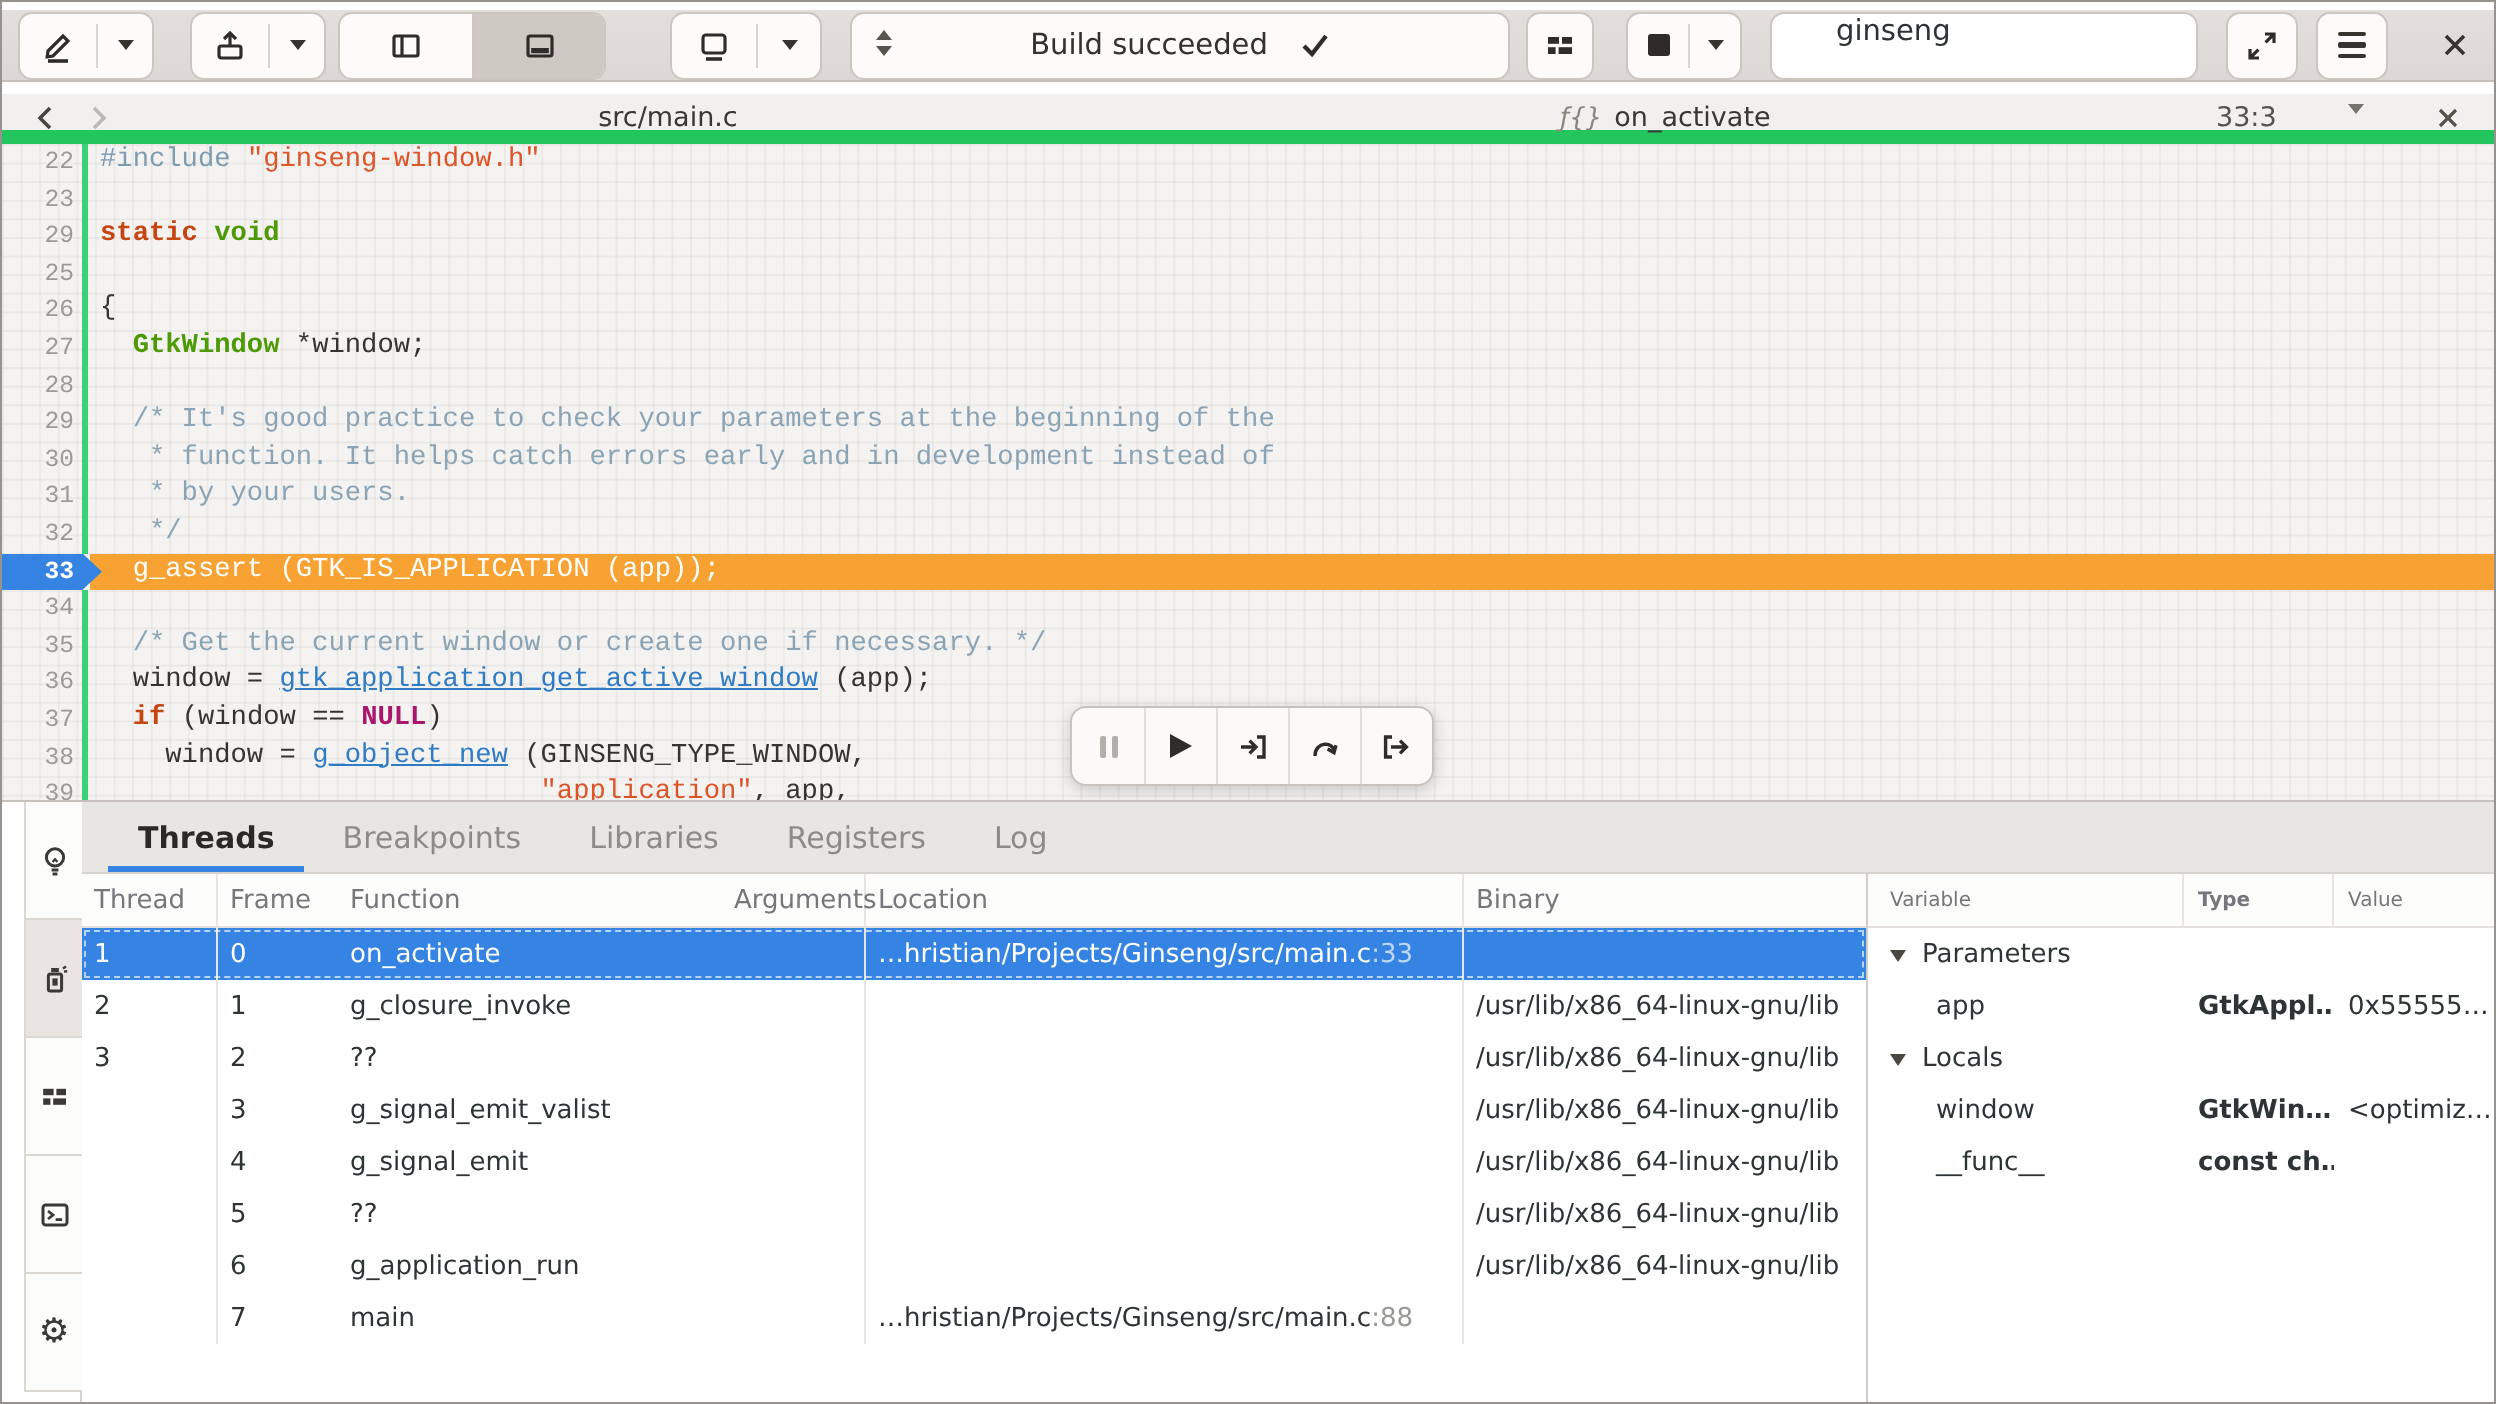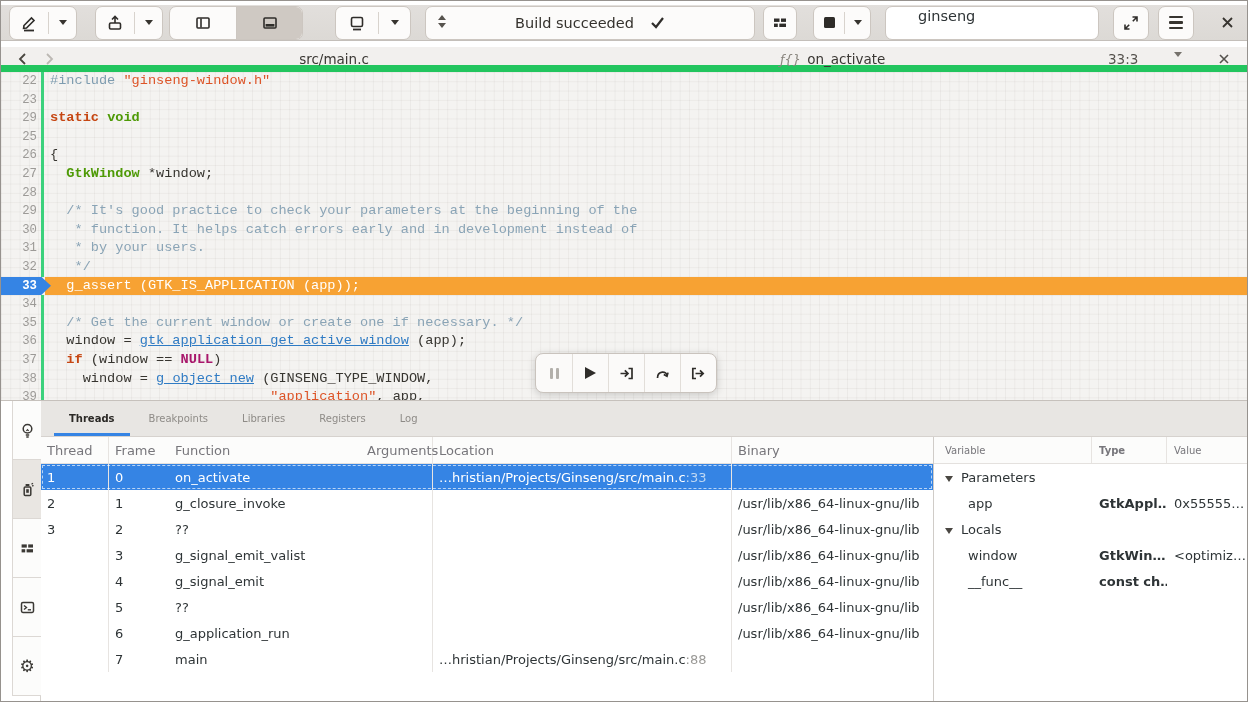--- a/index.html
+++ b/index.html
@@ -82,21 +82,21 @@
   .playic{width:0;height:0;border-top:6px solid transparent;border-bottom:6px solid transparent;
           border-left:11px solid #2f2d2a;}
   
   .panel{position:absolute;left:0;top:399px;width:100%;bottom:0;background:#fff;border-top:1px solid #c6c1bc;}
   .dock{position:absolute;left:0;top:0;bottom:0;width:40px;background:#fff;border-right:1px solid #d7d3cf;}
   .dock-inner{position:absolute;left:11px;top:0;width:29px;border-left:1px solid #dcd8d4;}
   .dock-cell{height:59px;border-bottom:1px solid #dcd8d4;display:flex;align-items:center;justify-content:center;cursor:pointer;background:#fcfcfb;}
   .dock-cell.active{background:#e9e6e2;}
   .tabs{position:absolute;left:40px;right:0;top:0;height:36px;background:#e8e6e3;border-bottom:1px solid #d6d2ce;
         display:flex;align-items:stretch;padding-left:11px;}
-  .tab{padding:0 17px;display:flex;align-items:center;font-size:10px;color:#8e8b87;cursor:pointer;position:relative;}
+  .tab{padding:0 17px;display:flex;align-items:center;font-size:15px;color:#8e8b87;cursor:pointer;position:relative;}
   .tab.active{color:#2b2926;font-weight:bold;}
   .tab.active::after{content:"";position:absolute;left:2px;right:2px;bottom:0;height:3px;background:#3584e4;}
   .threads{position:absolute;left:40px;top:36px;width:892px;bottom:0;background:#fff;overflow:hidden;}
   .thead{display:flex;height:27px;border-bottom:1px solid #e4e1de;background:#fcfcfb;}
   .th{font-size:13px;color:#77767b;display:flex;align-items:center;padding:0 6px;}
   .trow{display:flex;height:26px;align-items:center;font-size:13px;color:#2e3436;cursor:pointer;background:#fff;}
   .td{padding:0 6px;white-space:nowrap;overflow:hidden;height:100%;display:flex;align-items:center;}
   .c0{width:68px;} .c1{width:60px;} .c2{width:192px;} .c3{width:72px;} .c4{width:299px;} .c5{flex:1;min-width:0;}
   .colb{border-right:1px solid #e7e4e1;}
   .trow.selected{background:#3584e4;color:#fff;outline:1px dashed rgba(255,255,255,0.65);outline-offset:-2px;}

